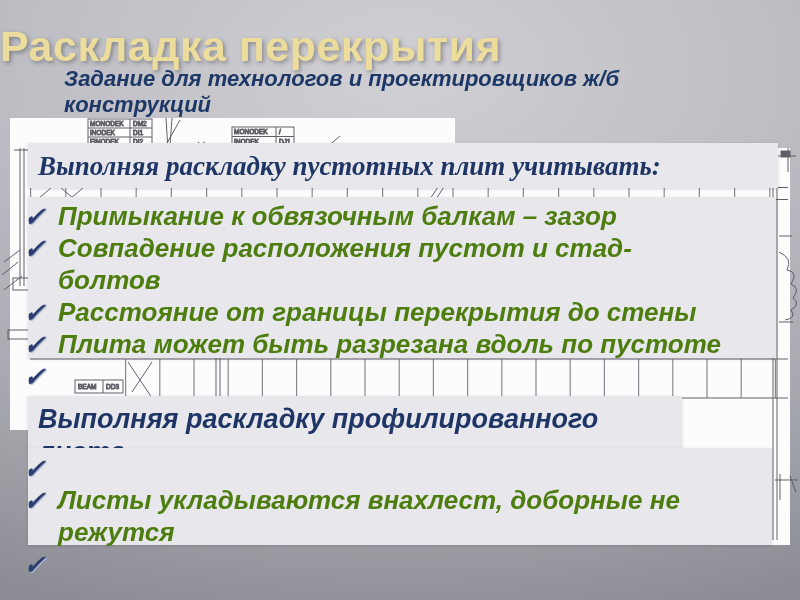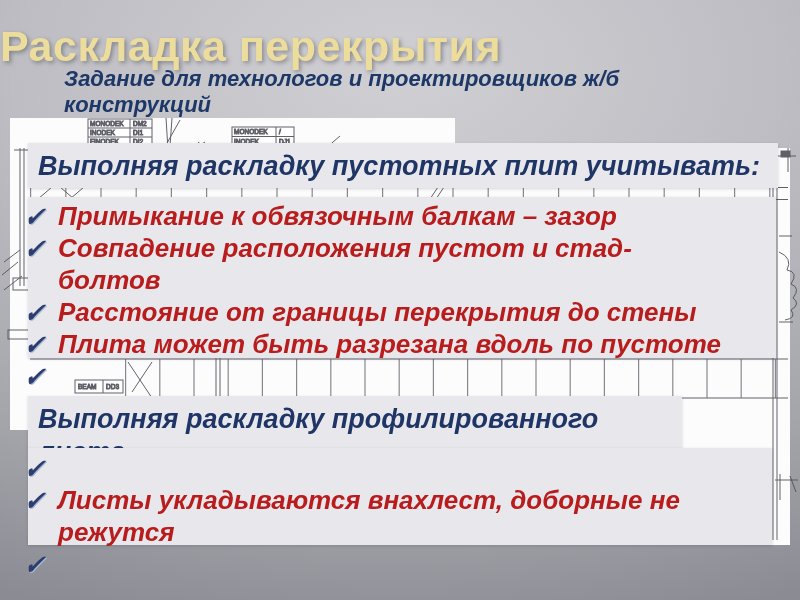--- a/index.html
+++ b/index.html
@@ -19,40 +19,40 @@
     left:0;top:22px;width:800px;text-align:left;z-index:8;
     font-size:43px;font-weight:bold;color:#ecdd9d;letter-spacing:0.5px;
     text-shadow:2px 2px 4px rgba(60,60,70,.45);
   }
   #slide-subtitle{
     left:64px;top:66px;width:700px;z-index:8;
     font-size:22px;font-style:italic;font-weight:bold;color:#1d3767;
   }
   
   .panel{background:#e8e8ec;box-shadow:0 1px 3px rgba(40,40,50,.18);}
-  #panel-heading-1{left:28px;top:143px;width:750px;height:45px;z-index:3;}
+  #panel-heading-1{left:28px;top:143px;width:750px;height:45px;z-index:3;font-family:Liberation Serif, serif;}
   #panel-list-1  {left:28px;top:197px;width:748px;height:161px;z-index:3;}
   #panel-heading-2{left:28px;top:396px;width:654px;height:52px;z-index:4;overflow:visible;}
   #panel-list-2  {left:28px;top:448px;width:744px;height:97px;z-index:5;}
   .heading-text{
     font-size:27px;font-weight:bold;font-style:italic;color:#1e3566;
     white-space:pre-line;line-height:33px;padding:7px 0 0 10px;
   }
   #heading-2-text{position:relative;z-index:1;}
   .checklist{left:24px;width:752px;z-index:6;}
   #checklist-1{top:200px;z-index:4;}
   #checklist-2{top:452px;z-index:6;}
   .check-item{display:flex;align-items:flex-start;}
   .check-mark{
     flex:0 0 34px;font-size:25px;line-height:32px;color:#2c3e6e;
     font-style:italic;transform:rotate(-6deg) skewX(-8deg);
     text-shadow:1px 1px 0 #aab6d4;
   }
   .check-text{
-    font-size:26px;font-weight:bold;font-style:italic;color:#b91c1c;
+    font-size:26px;font-weight:bold;font-style:italic;color:#4d7c0f;
     line-height:32px;white-space:pre-line;
   }
   svg text{font-family:"Liberation Sans",sans-serif;font-size:6.5px;fill:#333;font-style:normal;}
 </style>
 </head>
 <body>
 
 <div class="abs sheet" id="sheet-a"></div>
 <div class="abs sheet" id="sheet-b"></div>
 

